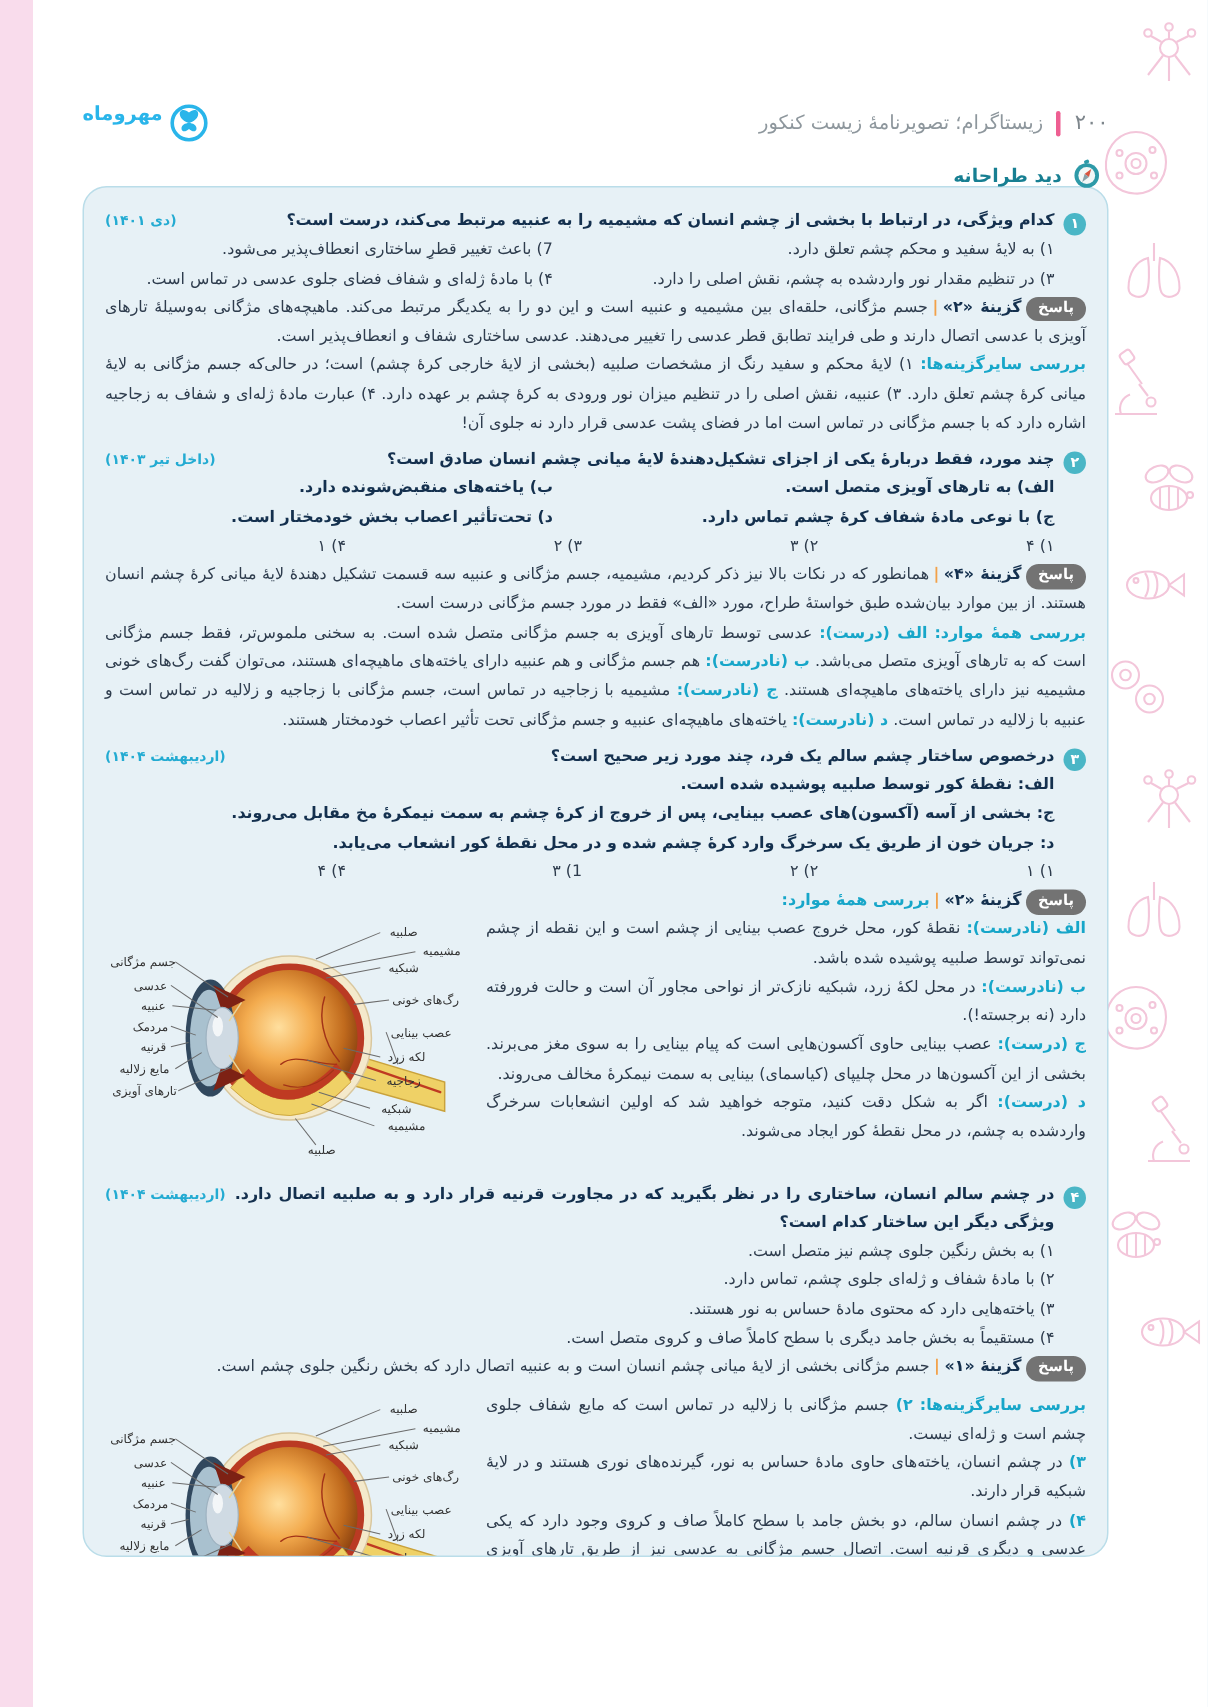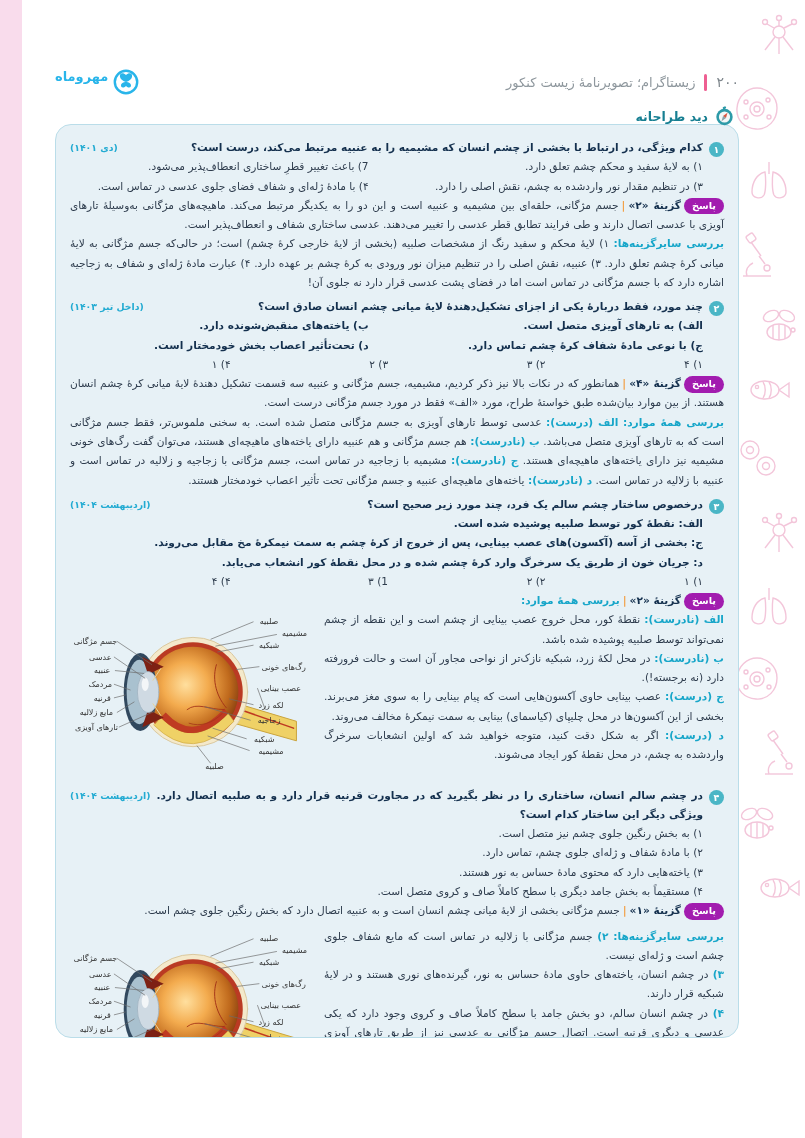--- a/index.html
+++ b/index.html
@@ -27,21 +27,21 @@
   .qnum{flex:0 0 auto;width:15px;height:15px;border-radius:50%;background:#4ab6c6;color:#fff;
         font-size:9.5px;display:inline-flex;align-items:center;justify-content:center;
         font-weight:bold;transform:translateY(2px)}
   .qtext{flex:1;font-weight:bold;color:#14304e}
   .qdate{color:#23abd2;font-size:9.3px;font-weight:bold;white-space:nowrap}
   .opts2{display:grid;grid-template-columns:1.12fr 1fr;padding-right:21px}
   .opts4{display:grid;grid-template-columns:1fr 1fr 1fr 1.02fr;padding-right:21px}
   .bolditems{font-weight:bold;color:#14304e}
   .qitems{padding-right:21px;font-weight:bold;color:#14304e}
   .para{margin:0}
-  .badge{display:inline-block;background:#a21caf;color:#fff;border-radius:9px;
+  .badge{display:inline-block;background:#737373;color:#fff;border-radius:9px;
         padding:0 8px 1px;font-size:9.8px;font-weight:bold;line-height:1.6;margin-left:3px}
   .anslabel{font-weight:bold;color:#14304e}
   .pipe{color:#f2a149;margin:0 3px;font-weight:bold}
   .cyan{color:#17a6c9;font-weight:bold}
   .row{display:flex;gap:8px;align-items:flex-start}
   .rtext{flex:1}
   .rdiag{flex:0 0 246px;padding-top:2px}
   .lbl text{font-family:"DejaVu Sans",sans-serif}
 </style>
 </head>

